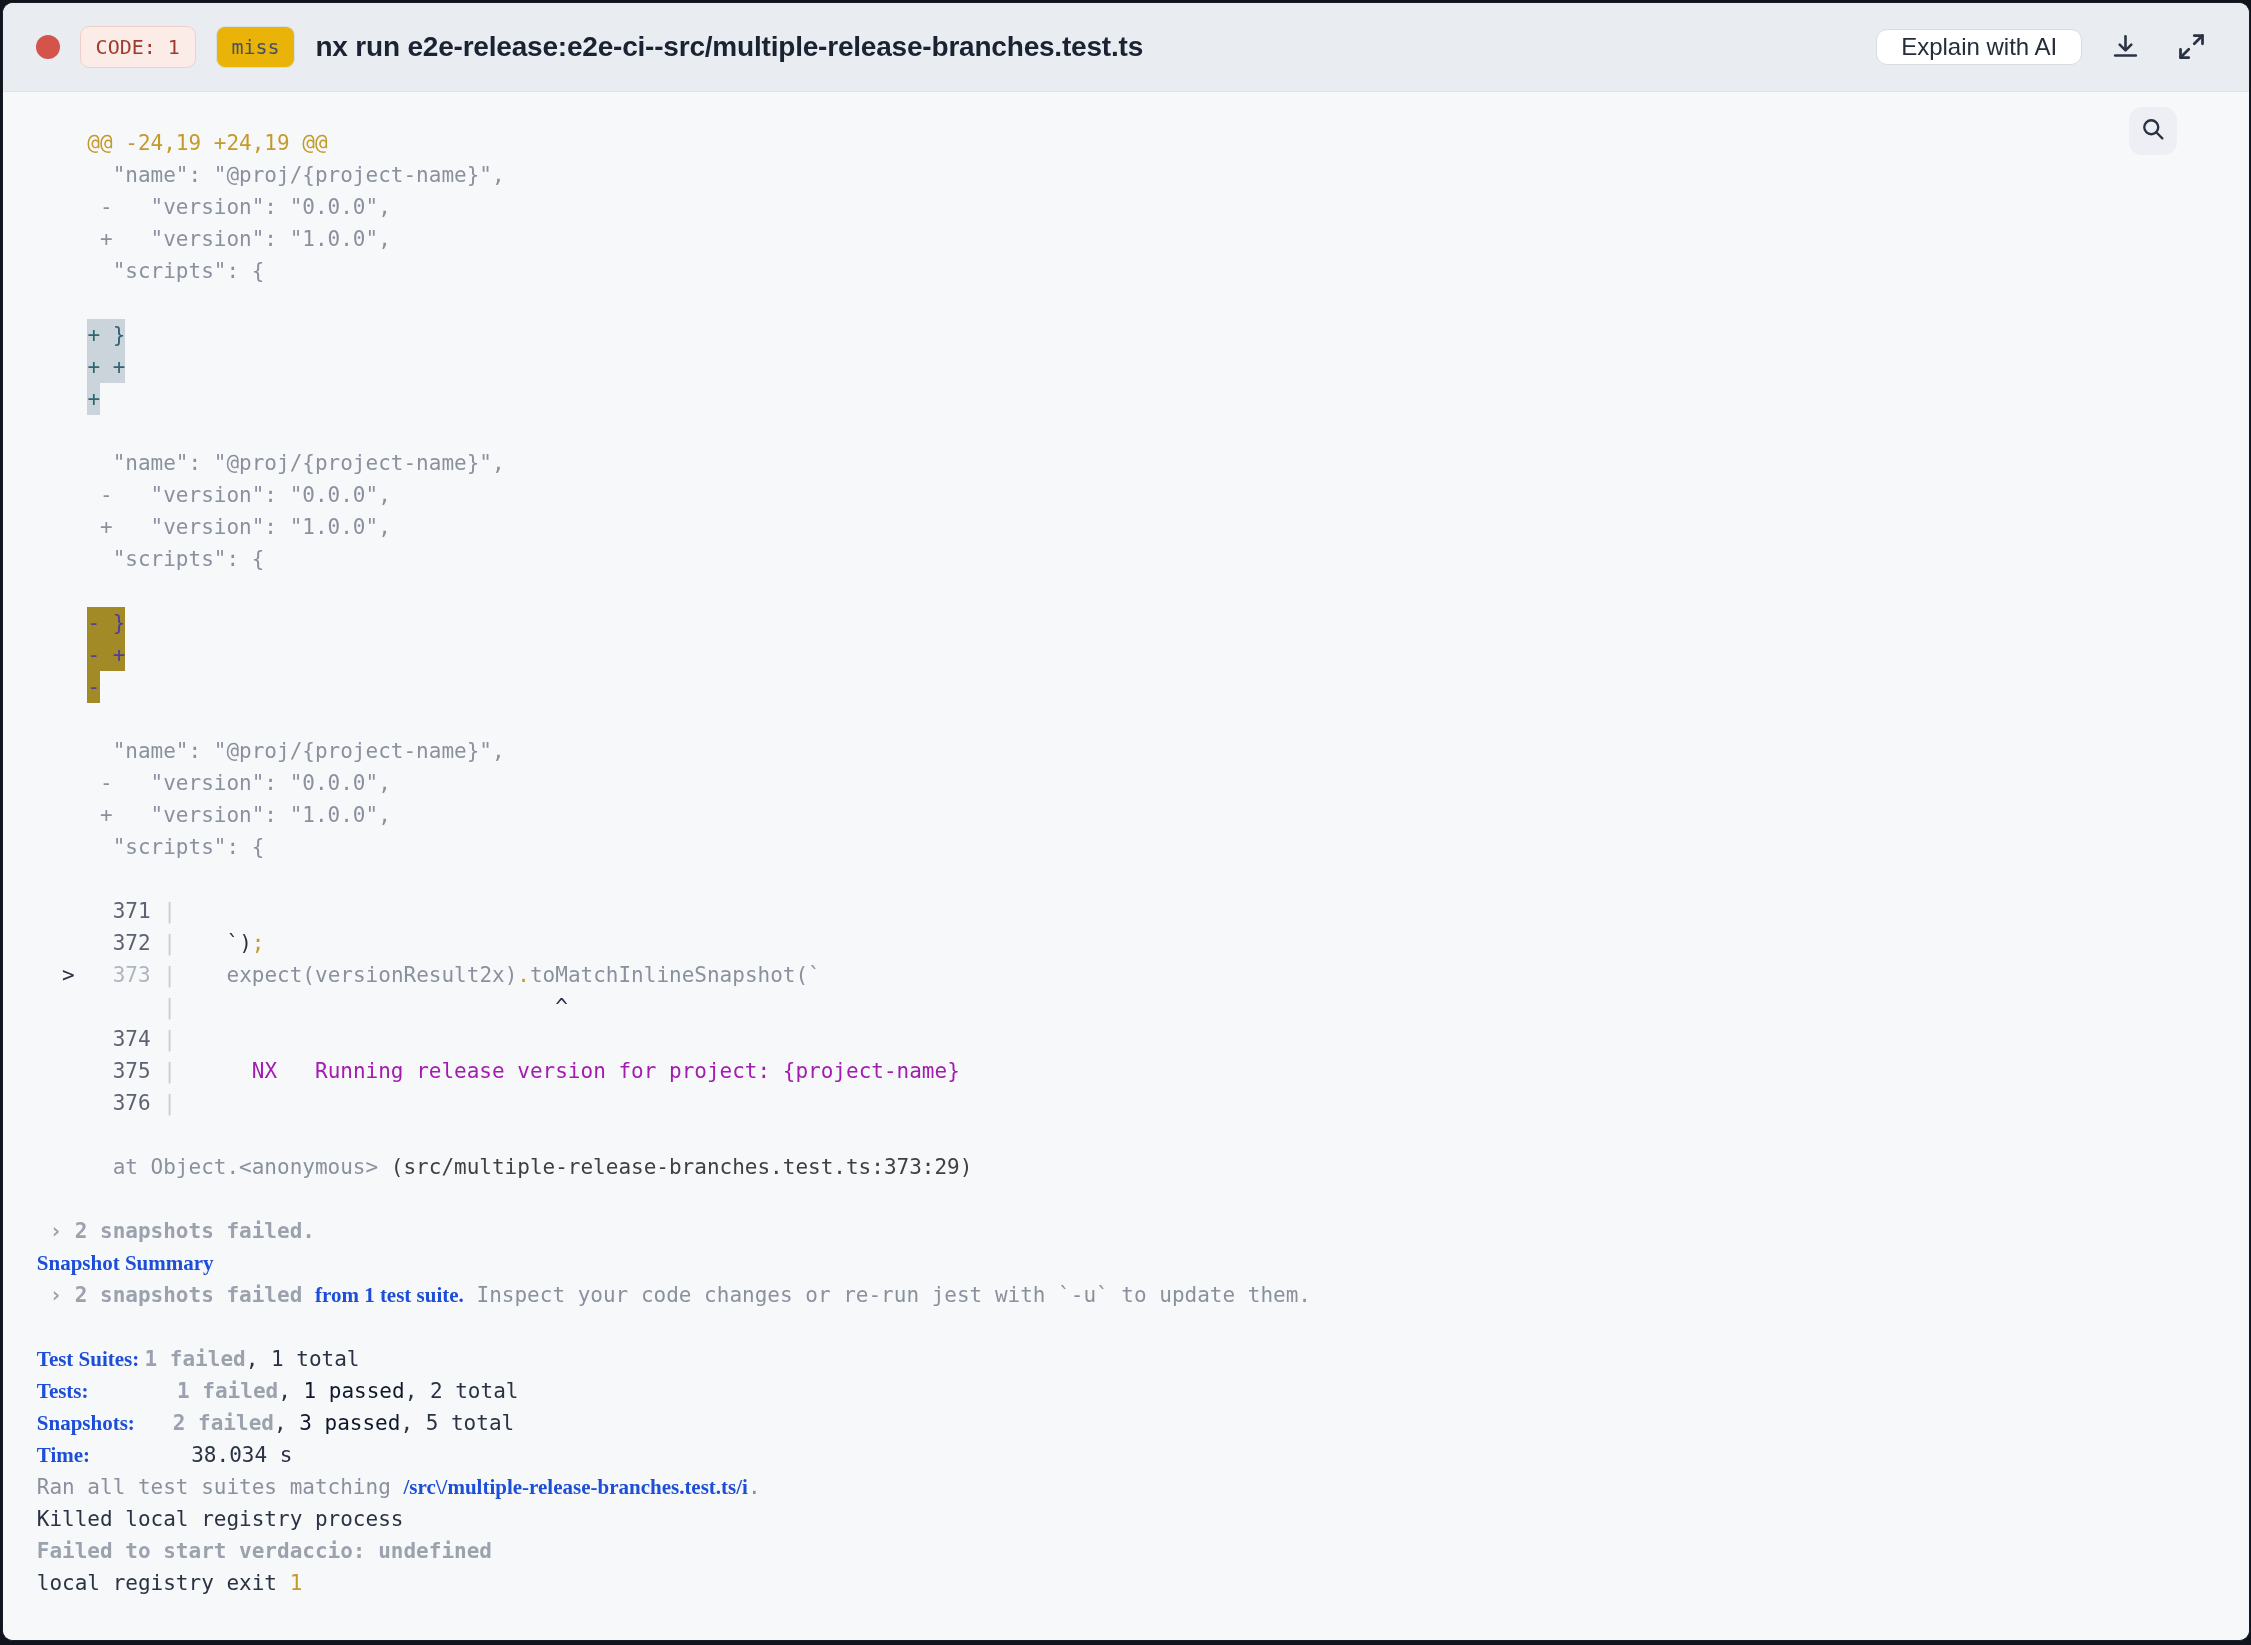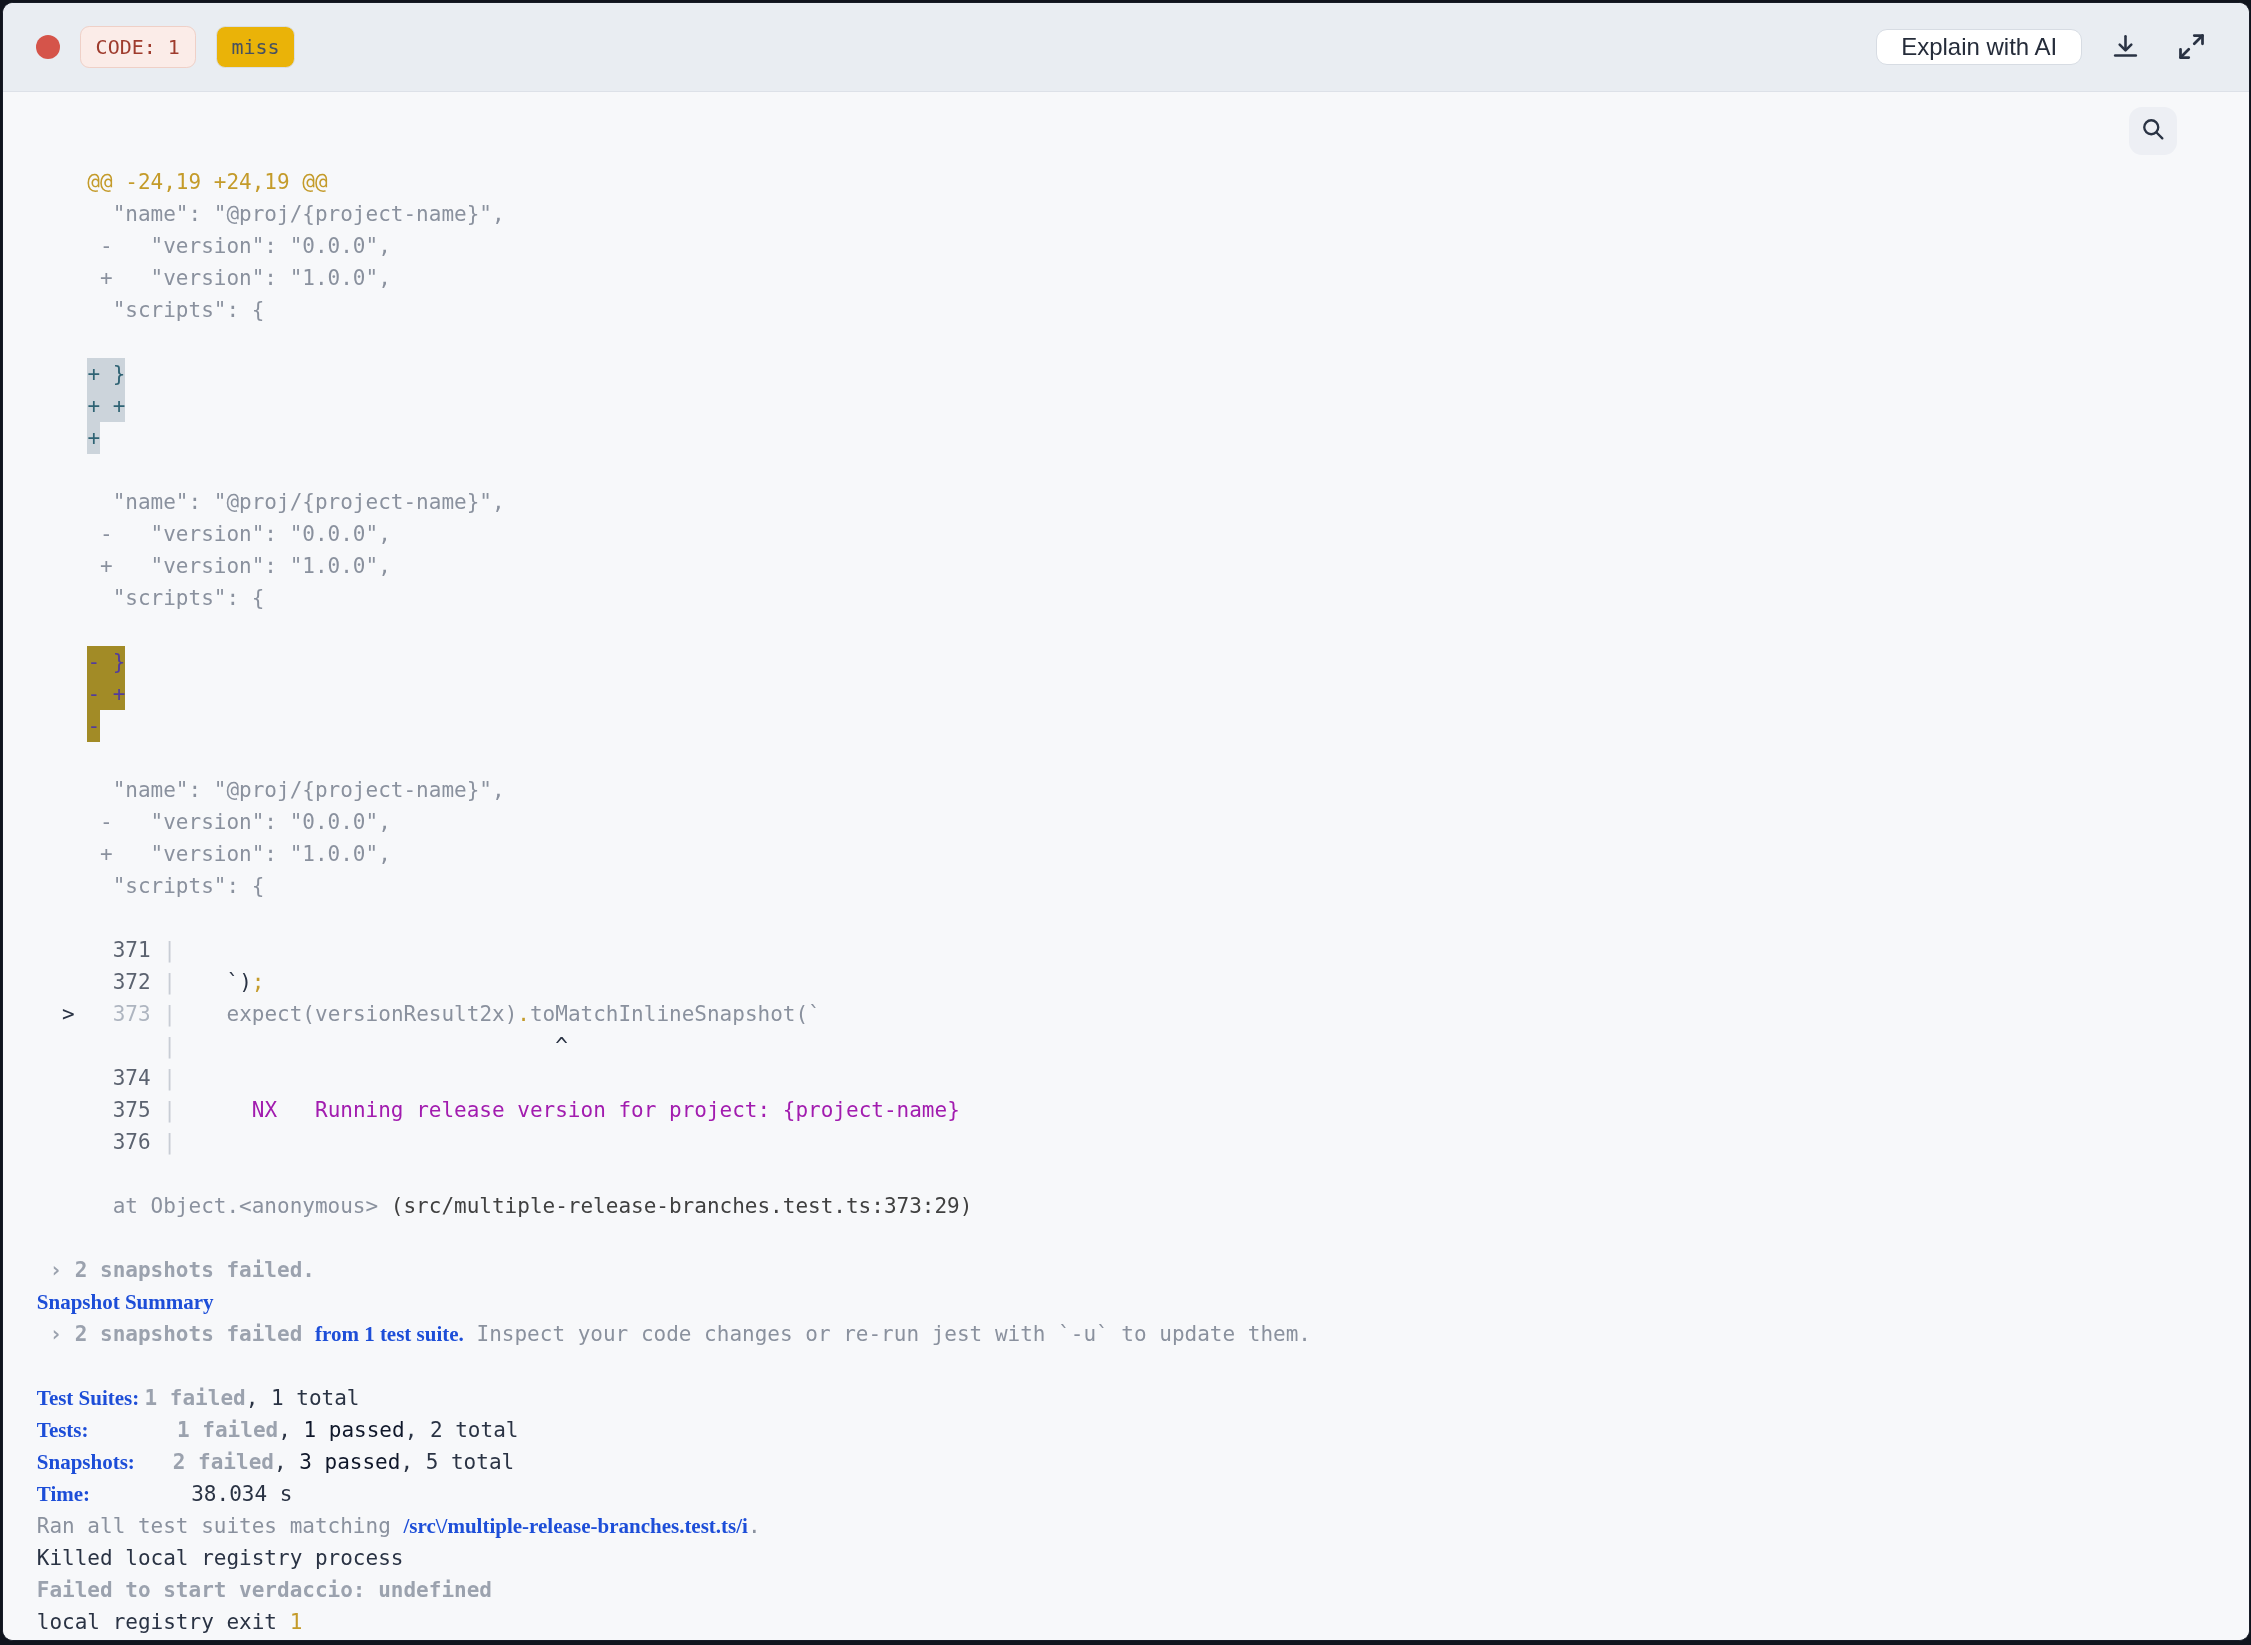--- a/index.html
+++ b/index.html
@@ -33,21 +33,21 @@
   
   .content { position:relative; height:calc(100% - 89px); background:#f7f8fa; overflow:hidden; }
   .search-btn {
     position:absolute; top:14.8px; right:72px; width:48px; height:48px;
     background:#edeff4; border:none; border-radius:13px; cursor:pointer;
     display:flex; align-items:center; justify-content:center;
   }
   .terminal {
     padding:35px 0 0 34px;
     font-family:"DejaVu Sans Mono", monospace;
-    font-size:21px; line-height:32px; white-space:pre;margin-top:39px;
+    font-size:21px; line-height:32px; white-space:pre;
   }
   .tline { height:32px; }
   .seg-gray      { color:#8a919e; }
   .seg-dark      { color:#2a3344; }
   .seg-darkbold  { color:#1d4ed8; font-weight:700;font-family:Liberation Serif, serif; }
   .seg-graybold  { color:#9ba2ae; font-weight:700; }
   .seg-yellow    { color:#c49b2a; }
   .seg-green     { color:#a21caf; }
   .seg-greenbold { color:#0f172a; font-weight:400; }
   .seg-teal      { color:#404040; }
@@ -59,20 +59,21 @@
 </style>
 </head>
 <body>
 
 <div class="window">
 
   <div class="header">
     <span class="status-dot"></span>
     <span class="badge badge-code">CODE: 1</span>
     <span class="badge badge-miss">miss</span>
+    <div class="title">nx run e2e-release:e2e-ci--src/multiple-release-branches.test.ts</div>
     <div class="header-spacer"></div>
     <button class="btn-explain">Explain with AI</button>
     <button class="icon-btn">
       <span>
         <svg width="31" height="31" viewBox="0 0 24 24" fill="none" stroke="#2a3344" stroke-width="2" stroke-linecap="round" stroke-linejoin="round">
           <path d="M12 4v10"></path>
             <path d="M7.5 10.5 12 15l4.5-4.5"></path>
             <path d="M4 19h16"></path>
         </svg>
       </span>

